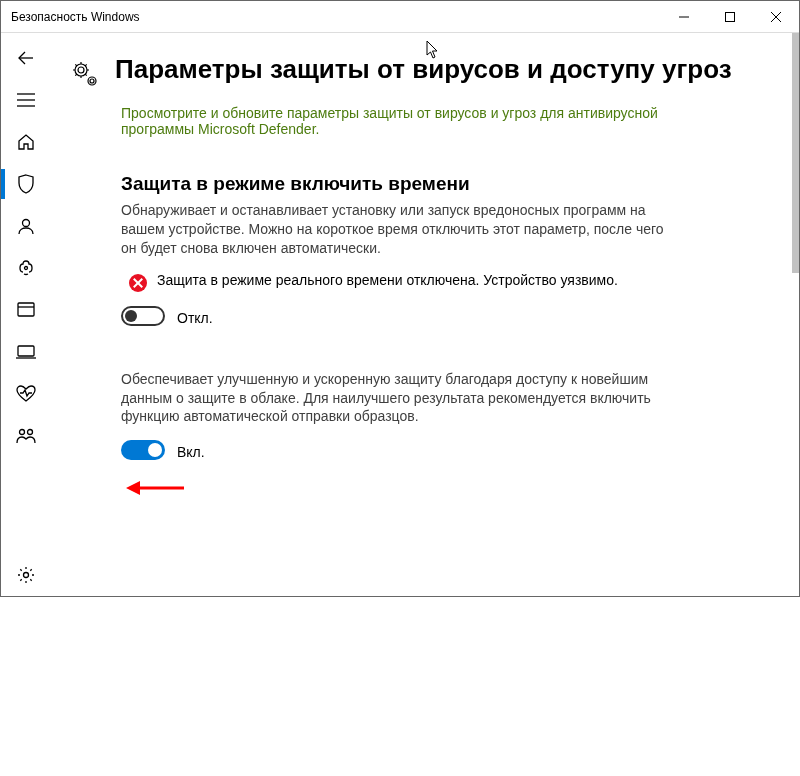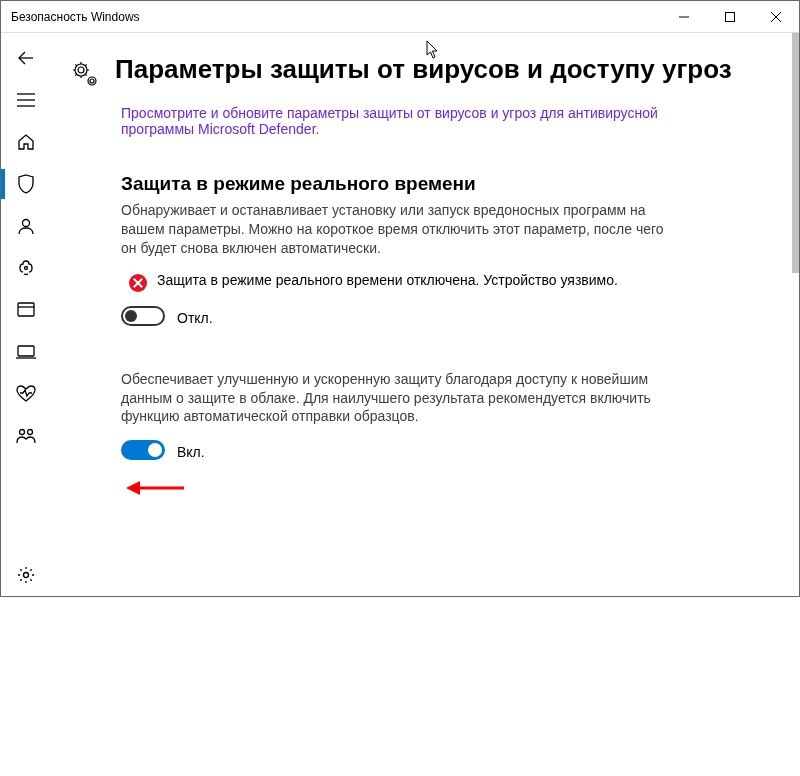--- a/index.html
+++ b/index.html
@@ -23,21 +23,21 @@
   .navitem { width: 50px; height: 42px; display: flex; align-items: center; justify-content: center; position: relative; color: #000; }
   .navitem.selected::before {
     content: ""; position: absolute; left: 0; top: 6px; bottom: 6px; width: 4px; background: #0078d4;
   }
   .navitem svg { stroke: #000; }
   .content { flex: 1; padding: 20px 38px 20px 70px; overflow-y: auto; position: relative; }
   
   .page-header { display: flex; gap: 16px; align-items: flex-start; margin-bottom: 16px; }
   .page-header .icon { width: 28px; height: 30px; margin-top: 6px; margin-left: -50px; flex-shrink: 0; }
   .page-header h1 { font-size: 26px; font-weight: 600; line-height: 1.25; }
-  .page-subtitle { font-size: 14px; color: #6d28d9; margin-bottom: 36px; max-width: 560px; }
+  .page-subtitle { font-size: 14px; color: #4d7c0f; margin-bottom: 36px; max-width: 560px; }
   .section { margin-bottom: 44px; max-width: 560px; }
   .section h2 { font-size: 19px; font-weight: 600; margin-bottom: 6px; }
   .section p.desc { font-size: 14px; color: #404040; line-height: 1.35; margin-bottom: 14px; }
   .alert { display: flex; gap: 10px; margin-bottom: 14px; padding-left: 8px; }
   .alert-icon { width: 18px; height: 18px; flex-shrink: 0; margin-top: 2px; border-radius: 50%; background: #e81123; position: relative; }
   .alert-icon::before, .alert-icon::after {
     content: ""; position: absolute; left: 8px; top: 3px; width: 2px; height: 12px; background: #fff;
   }
   .alert-icon::before { transform: rotate(45deg); }
   .alert-icon::after  { transform: rotate(-45deg); }
@@ -174,22 +174,22 @@
               <line x1="5.8" y1="15.2" x2="4.3" y2="16.7"></line>
             <circle cx="21" cy="22" r="2"></circle>
               <circle cx="21" cy="22" r="4"></circle>
           </svg>
         </div>
         <h1>Параметры защиты от вирусов и доступу угроз</h1>
       </div>
       <p class="page-subtitle">Просмотрите и обновите параметры защиты от вирусов и угроз для антивирусной программы Microsoft Defender.</p>
 
       <div class="section">
-        <h2>Защита в режиме реального времени</h2>
-        <p class="desc">Обнаруживает и останавливает установку или запуск вредоносных программ на вашем параметры. Можно на короткое время отключить этот параметр, после чего он будет снова включен автоматически.</p>
+        <h2>Защита в режиме включить времени</h2>
+        <p class="desc">Обнаруживает и останавливает установку или запуск вредоносных программ на вашем устройстве. Можно на короткое время отключить этот параметр, после чего он будет снова включен автоматически.</p>
         <div class="alert">
           <div class="alert-icon"></div>
           <div class="alert-text">Защита в режиме реального времени отключена. Устройство уязвимо.</div>
         </div>
         <div class="toggle-row">
           <div class="toggle off">
               <div class="knob"></div>
             </div>
           <div class="toggle-label">Откл.</div>
         </div>

